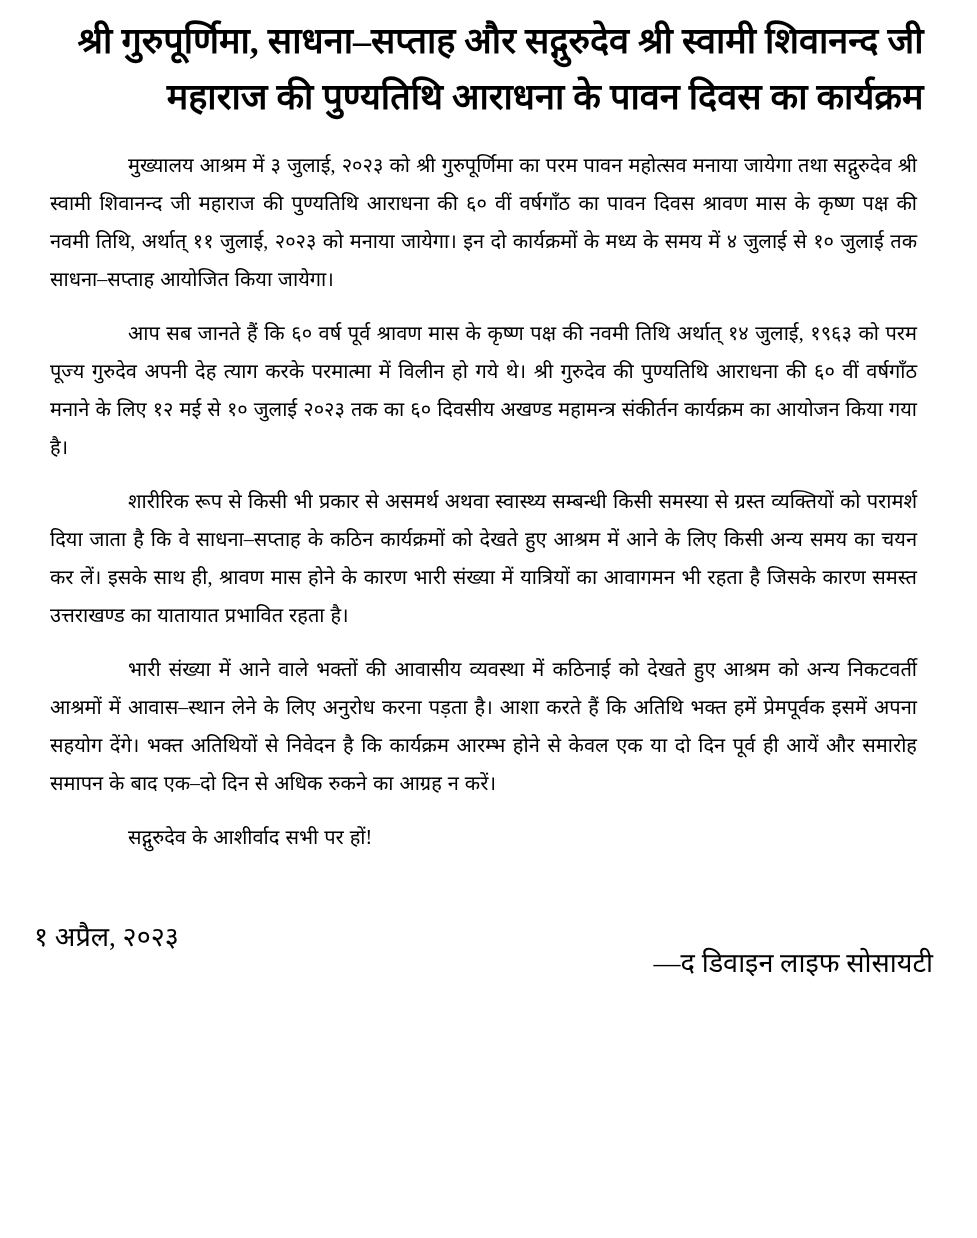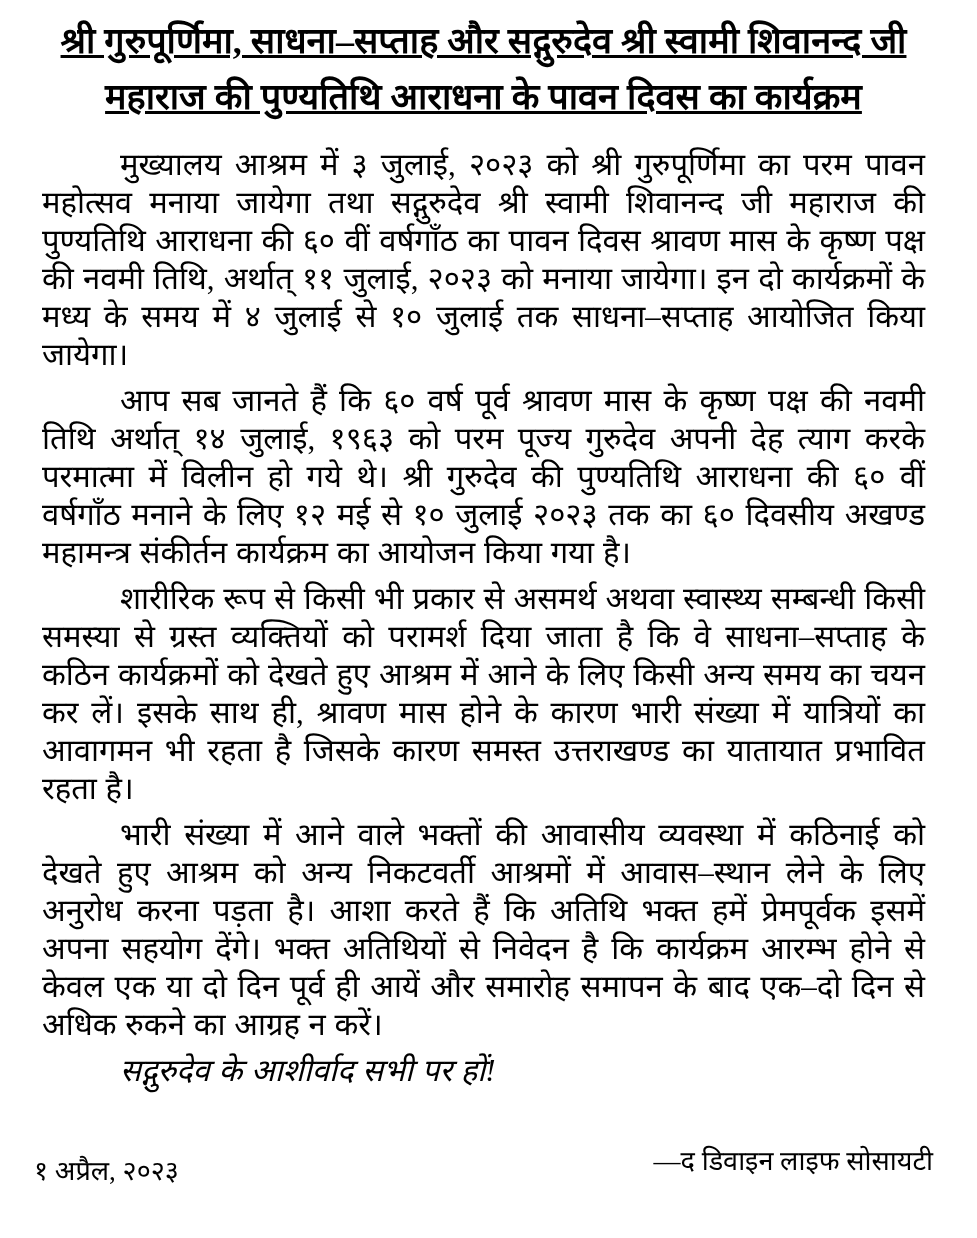--- a/index.html
+++ b/index.html
@@ -17,56 +17,55 @@
   }
   .page {
     box-sizing: border-box;
     width: 977px;
     height: 1238px;
     padding: 14px 44px 0 34px;
   }
   .title {
     font-size: 36px;
     font-weight: 700;
-    text-align: center;
+    text-align: right;
     line-height: 1.55;
     margin: 0 auto 20px auto;
     max-width: 880px;
     letter-spacing: 0px;
-    text-decoration: underline;
   }
   .body-text p {
-    font-size: 31px;
+    font-size: 20px;
     line-height: 38px;
     text-align: justify;
     text-indent: 78px;
-    margin: 8px;
+    margin: 16px;
     word-spacing: 1px;
   }
   .blessing {
     font-size: 27px;
     line-height: 38px;
     text-align: center;
     text-indent: 0;
     margin: 12px 0 0 0;
-    font-style: italic;
   }
   .footer {
     display: flex;
     justify-content: space-between;
     align-items: flex-start;
     margin-top: 52px;
     font-size: 27px;
     line-height: 38px;
   }
   .footer-left .date-line {
     margin-top: 10px;
   }
   .footer-right {
     padding-top: 0;
+    margin-top: 36px;
   }
 </style>
 </head>
 <body>
 
 <div class="page">
 
   <h1 class="title">श्री गुरुपूर्णिमा, साधना–सप्ताह और सद्गुरुदेव श्री स्वामी शिवानन्द जी महाराज की पुण्यतिथि आराधना के पावन दिवस का कार्यक्रम</h1>
 
   <div class="body-text">

